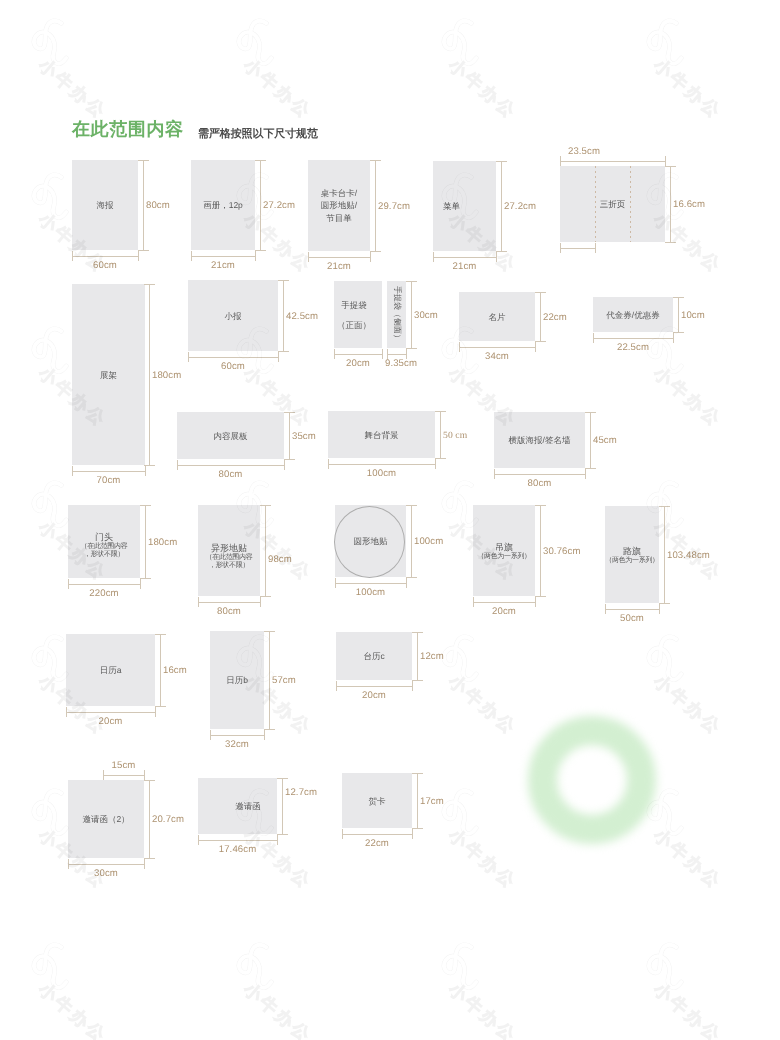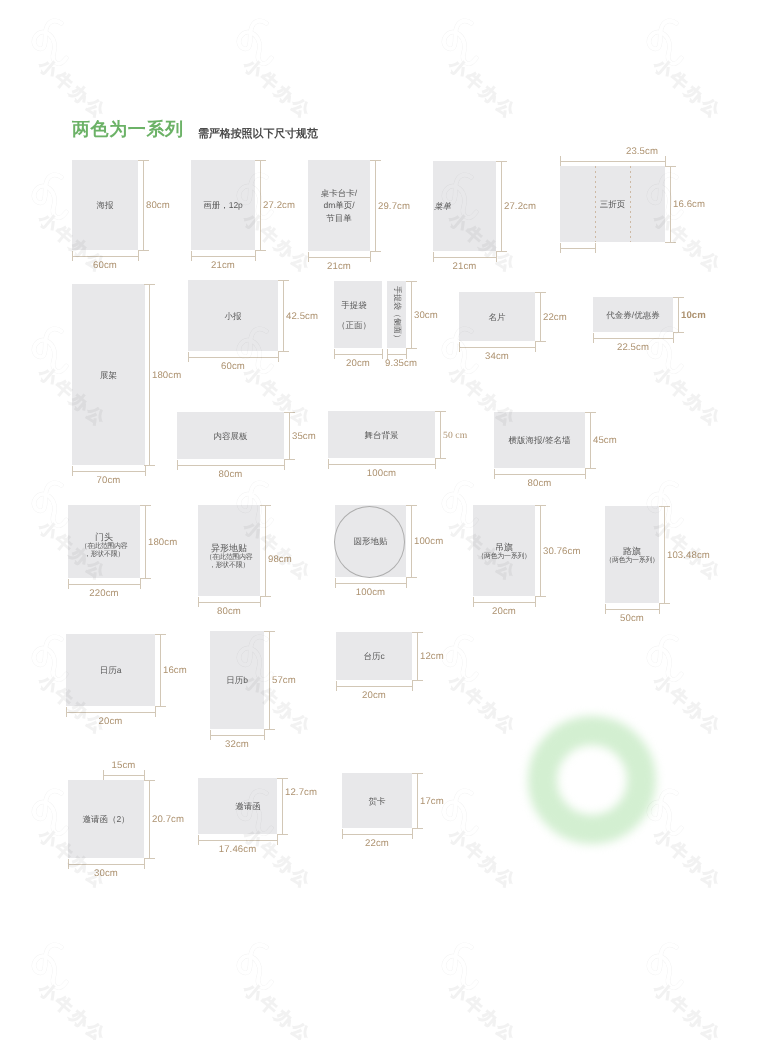--- a/index.html
+++ b/index.html
@@ -18,21 +18,21 @@
   .dimtext{position:absolute;white-space:nowrap;font-size:9.6px;letter-spacing:.1px;}
   #title{position:absolute;z-index:4;font-size:18px;font-weight:bold;margin:0;
          letter-spacing:.6px;left:72px;top:120px;line-height:18px;}
   #subtitle{position:absolute;z-index:4;font-size:11px;font-weight:bold;
          left:198px;top:129px;letter-spacing:-0.1px;line-height:11px;}
 </style>
 </head>
 <body>
 <div id="stage">
   <div id="ring" style="left: 528px; top: 716px; width: 128px; height: 128px; border: 29px solid rgb(211, 239, 209); box-sizing: border-box; filter: blur(5px);"></div>
-  <h1 id="title" style="color: rgb(108, 178, 103);">两色为一系列</h1>
+  <h1 id="title" style="color: rgb(108, 178, 103);">在此范围内容</h1>
   <div id="subtitle" style="color: rgb(75, 75, 75);">需严格按照以下尺寸规范</div>
   <div id="diagram">
       <div class="box" style="position: absolute; left: 72px; top: 160px; width: 66px; height: 90px; background: rgb(232, 232, 234);"></div>
       <div class="boxlabel" style="color: rgb(87, 87, 87); left: 72px; top: 205px; width: 66px; transform: translateY(-50%);">海报</div>
       <div class="dimline" style="position: absolute; left: 72px; top: 255.5px; width: 66px; height: 1px; background: rgb(210, 199, 182);"></div>
       <div class="dimtick" style="position: absolute; left: 72px; top: 250.9px; width: 1px; height: 10.2px; background: rgb(210, 199, 182);"></div>
       <div class="dimtick" style="position: absolute; left: 138px; top: 250.9px; width: 1px; height: 10.2px; background: rgb(210, 199, 182);"></div>
       <div class="dimtext" style="color: rgb(173, 146, 112); left: 105px; top: 259.5px; transform: translateX(-50%);">60cm</div>
       <div class="dimline" style="position: absolute; left: 143px; top: 160px; width: 1px; height: 90px; background: rgb(210, 199, 182);"></div>
       <div class="dimtick" style="position: absolute; left: 138.4px; top: 160px; width: 10.2px; height: 1px; background: rgb(210, 199, 182);"></div>
@@ -43,48 +43,48 @@
       <div class="dimline" style="position: absolute; left: 191px; top: 255.5px; width: 64px; height: 1px; background: rgb(210, 199, 182);"></div>
       <div class="dimtick" style="position: absolute; left: 191px; top: 250.9px; width: 1px; height: 10.2px; background: rgb(210, 199, 182);"></div>
       <div class="dimtick" style="position: absolute; left: 255px; top: 250.9px; width: 1px; height: 10.2px; background: rgb(210, 199, 182);"></div>
       <div class="dimtext" style="color: rgb(173, 146, 112); left: 223px; top: 259.5px; transform: translateX(-50%);">21cm</div>
       <div class="dimline" style="position: absolute; left: 260px; top: 160px; width: 1px; height: 90px; background: rgb(210, 199, 182);"></div>
       <div class="dimtick" style="position: absolute; left: 255.4px; top: 160px; width: 10.2px; height: 1px; background: rgb(210, 199, 182);"></div>
       <div class="dimtick" style="position: absolute; left: 255.4px; top: 250px; width: 10.2px; height: 1px; background: rgb(210, 199, 182);"></div>
       <div class="dimtext" style="color: rgb(173, 146, 112); left: 263px; top: 200px;">27.2cm</div>
       <div class="box" style="position: absolute; left: 308px; top: 160px; width: 62px; height: 91px; background: rgb(232, 232, 234);"></div>
       <div class="boxlabel" style="color: rgb(87, 87, 87); left: 308px; top: 205.5px; width: 62px; transform: translateY(-50%);">桌卡台卡/
-dm单页/
+圆形地贴/
 节目单</div>
       <div class="dimline" style="position: absolute; left: 308px; top: 256.5px; width: 62px; height: 1px; background: rgb(210, 199, 182);"></div>
       <div class="dimtick" style="position: absolute; left: 308px; top: 251.9px; width: 1px; height: 10.2px; background: rgb(210, 199, 182);"></div>
       <div class="dimtick" style="position: absolute; left: 370px; top: 251.9px; width: 1px; height: 10.2px; background: rgb(210, 199, 182);"></div>
       <div class="dimtext" style="color: rgb(173, 146, 112); left: 339px; top: 260.5px; transform: translateX(-50%);">21cm</div>
       <div class="dimline" style="position: absolute; left: 375px; top: 160px; width: 1px; height: 91px; background: rgb(210, 199, 182);"></div>
       <div class="dimtick" style="position: absolute; left: 370.4px; top: 160px; width: 10.2px; height: 1px; background: rgb(210, 199, 182);"></div>
       <div class="dimtick" style="position: absolute; left: 370.4px; top: 251px; width: 10.2px; height: 1px; background: rgb(210, 199, 182);"></div>
       <div class="dimtext" style="color: rgb(173, 146, 112); left: 378px; top: 200.5px;">29.7cm</div>
       <div class="box" style="position: absolute; left: 433px; top: 161px; width: 63px; height: 90px; background: rgb(232, 232, 234);"></div>
-      <div class="boxlabel" style="color: rgb(87, 87, 87); left: 411px; top: 206px; width: 63px; transform: translateY(-50%); font-style: italic;">菜单</div>
+      <div class="boxlabel" style="color: rgb(87, 87, 87); left: 420px; top: 206px; width: 63px; transform: translateY(-50%);">菜单</div>
       <div class="dimline" style="position: absolute; left: 433px; top: 256.5px; width: 63px; height: 1px; background: rgb(210, 199, 182);"></div>
       <div class="dimtick" style="position: absolute; left: 433px; top: 251.9px; width: 1px; height: 10.2px; background: rgb(210, 199, 182);"></div>
       <div class="dimtick" style="position: absolute; left: 496px; top: 251.9px; width: 1px; height: 10.2px; background: rgb(210, 199, 182);"></div>
       <div class="dimtext" style="color: rgb(173, 146, 112); left: 464.5px; top: 260.5px; transform: translateX(-50%);">21cm</div>
       <div class="dimline" style="position: absolute; left: 501px; top: 161px; width: 1px; height: 90px; background: rgb(210, 199, 182);"></div>
       <div class="dimtick" style="position: absolute; left: 496.4px; top: 161px; width: 10.2px; height: 1px; background: rgb(210, 199, 182);"></div>
       <div class="dimtick" style="position: absolute; left: 496.4px; top: 251px; width: 10.2px; height: 1px; background: rgb(210, 199, 182);"></div>
       <div class="dimtext" style="color: rgb(173, 146, 112); left: 504px; top: 201px;">27.2cm</div>
       <div class="box" style="position: absolute; left: 560px; top: 166px; width: 105px; height: 76px; background: rgb(232, 232, 234);"></div>
       <div class="fold" style="position: absolute; left: 595px; top: 166px; width: 1px; height: 76px; background-image: repeating-linear-gradient(rgb(205, 185, 164) 0px, rgb(205, 185, 164) 2.2px, rgba(0, 0, 0, 0) 2.2px, rgba(0, 0, 0, 0) 5px);"></div>
       <div class="fold" style="position: absolute; left: 630px; top: 166px; width: 1px; height: 76px; background-image: repeating-linear-gradient(rgb(205, 185, 164) 0px, rgb(205, 185, 164) 2.2px, rgba(0, 0, 0, 0) 2.2px, rgba(0, 0, 0, 0) 5px);"></div>
       <div class="boxlabel" style="color: rgb(87, 87, 87); left: 560px; top: 204px; width: 105px; transform: translateY(-50%);">三折页</div>
       <div class="dimline" style="position: absolute; left: 560px; top: 160.5px; width: 105px; height: 1px; background: rgb(210, 199, 182);"></div>
       <div class="dimtick" style="position: absolute; left: 560px; top: 155.9px; width: 1px; height: 10.2px; background: rgb(210, 199, 182);"></div>
       <div class="dimtick" style="position: absolute; left: 665px; top: 155.9px; width: 1px; height: 10.2px; background: rgb(210, 199, 182);"></div>
-      <div class="dimtext" style="color: rgb(173, 146, 112); left: 642px; top: 145.5px; transform: translateX(-50%);">23.5cm</div>
+      <div class="dimtext" style="color: rgb(173, 146, 112); left: 584px; top: 145.5px; transform: translateX(-50%);">23.5cm</div>
       <div class="dimline" style="position: absolute; left: 560px; top: 247.5px; width: 35px; height: 1px; background: rgb(210, 199, 182);"></div>
       <div class="dimtick" style="position: absolute; left: 560px; top: 242.9px; width: 1px; height: 10.2px; background: rgb(210, 199, 182);"></div>
       <div class="dimtick" style="position: absolute; left: 595px; top: 242.9px; width: 1px; height: 10.2px; background: rgb(210, 199, 182);"></div>
       <div class="dimline" style="position: absolute; left: 670px; top: 166px; width: 1px; height: 76px; background: rgb(210, 199, 182);"></div>
       <div class="dimtick" style="position: absolute; left: 665.4px; top: 166px; width: 10.2px; height: 1px; background: rgb(210, 199, 182);"></div>
       <div class="dimtick" style="position: absolute; left: 665.4px; top: 242px; width: 10.2px; height: 1px; background: rgb(210, 199, 182);"></div>
       <div class="dimtext" style="color: rgb(173, 146, 112); left: 673px; top: 199px;">16.6cm</div>
       <div class="box" style="position: absolute; left: 72px; top: 284px; width: 73px; height: 181px; background: rgb(232, 232, 234);"></div>
       <div class="boxlabel" style="color: rgb(87, 87, 87); left: 72px; top: 374.5px; width: 73px; transform: translateY(-50%);">展架</div>
       <div class="dimline" style="position: absolute; left: 72px; top: 470.5px; width: 73px; height: 1px; background: rgb(210, 199, 182);"></div>
@@ -134,21 +134,21 @@
       <div class="dimtext" style="color: rgb(173, 146, 112); left: 543px; top: 311.5px;">22cm</div>
       <div class="box" style="position: absolute; left: 593px; top: 297px; width: 80px; height: 35px; background: rgb(232, 232, 234);"></div>
       <div class="boxlabel" style="color: rgb(87, 87, 87); left: 593px; top: 314.5px; width: 80px; transform: translateY(-50%);">代金券/优惠券</div>
       <div class="dimline" style="position: absolute; left: 593px; top: 337.5px; width: 80px; height: 1px; background: rgb(210, 199, 182);"></div>
       <div class="dimtick" style="position: absolute; left: 593px; top: 332.9px; width: 1px; height: 10.2px; background: rgb(210, 199, 182);"></div>
       <div class="dimtick" style="position: absolute; left: 673px; top: 332.9px; width: 1px; height: 10.2px; background: rgb(210, 199, 182);"></div>
       <div class="dimtext" style="color: rgb(173, 146, 112); left: 633px; top: 341.5px; transform: translateX(-50%);">22.5cm</div>
       <div class="dimline" style="position: absolute; left: 678px; top: 297px; width: 1px; height: 35px; background: rgb(210, 199, 182);"></div>
       <div class="dimtick" style="position: absolute; left: 673.4px; top: 297px; width: 10.2px; height: 1px; background: rgb(210, 199, 182);"></div>
       <div class="dimtick" style="position: absolute; left: 673.4px; top: 332px; width: 10.2px; height: 1px; background: rgb(210, 199, 182);"></div>
-      <div class="dimtext" style="color: rgb(173, 146, 112); left: 681px; top: 309.5px; font-weight: bold;">10cm</div>
+      <div class="dimtext" style="color: rgb(173, 146, 112); left: 681px; top: 309.5px;">10cm</div>
       <div class="box" style="position: absolute; left: 177px; top: 412px; width: 107px; height: 47px; background: rgb(232, 232, 234);"></div>
       <div class="boxlabel" style="color: rgb(87, 87, 87); left: 177px; top: 435.5px; width: 107px; transform: translateY(-50%);">内容展板</div>
       <div class="dimline" style="position: absolute; left: 177px; top: 464.5px; width: 107px; height: 1px; background: rgb(210, 199, 182);"></div>
       <div class="dimtick" style="position: absolute; left: 177px; top: 459.9px; width: 1px; height: 10.2px; background: rgb(210, 199, 182);"></div>
       <div class="dimtick" style="position: absolute; left: 284px; top: 459.9px; width: 1px; height: 10.2px; background: rgb(210, 199, 182);"></div>
       <div class="dimtext" style="color: rgb(173, 146, 112); left: 230.5px; top: 468.5px; transform: translateX(-50%);">80cm</div>
       <div class="dimline" style="position: absolute; left: 289px; top: 412px; width: 1px; height: 47px; background: rgb(210, 199, 182);"></div>
       <div class="dimtick" style="position: absolute; left: 284.4px; top: 412px; width: 10.2px; height: 1px; background: rgb(210, 199, 182);"></div>
       <div class="dimtick" style="position: absolute; left: 284.4px; top: 459px; width: 10.2px; height: 1px; background: rgb(210, 199, 182);"></div>
       <div class="dimtext" style="color: rgb(173, 146, 112); left: 292px; top: 430.5px;">35cm</div>

